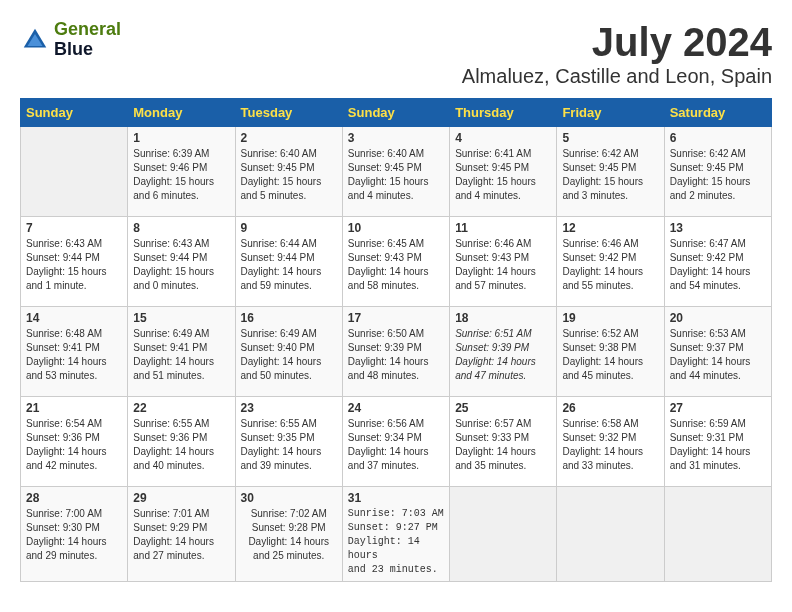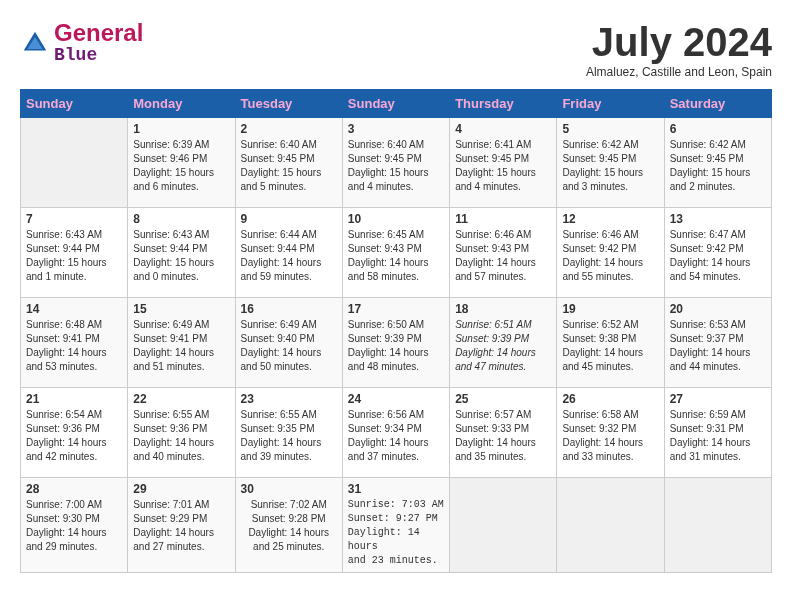--- a/index.html
+++ b/index.html
@@ -19,55 +19,54 @@
     .logo {
       display: flex;
       align-items: center;
     }
     .logo-text {
       display: flex;
       flex-direction: column;
       line-height: 1.1;
     }
     .logo-general {
-      font-size: 24px;
-      font-weight: bold;
-      color: #be185d;
+      font-size: 18px;
+      font-weight: bold;
+      color: #4d7c0f;
     }
     .logo-blue {
       font-size: 18px;
       font-weight: bold;
-      color: #701a75;
-      font-family: Liberation Mono, monospace;
+      color: #0f172a;
     }
     .logo-icon {
       width: 30px;
       height: 30px;
       margin-right: 4px;
     }
     .title-block {
       text-align: right;
     }
     .month-year {
       font-size: 40px;
       font-weight: bold;
       color: #333;
     }
     .location {
-      font-size: 12px;
+      font-size: 20px;
       color: #333;
     }
     table {
       width: 100%;
       border-collapse: collapse;
       table-layout: fixed;
     }
     thead tr th {
       background-color: #1a5fa8;
-      color: #f9a8d4;
+      color: #fde047;
       font-size: 13px;
       font-weight: bold;
       text-align: left;
       padding: 6px 5px;
       border: 1px solid #1a5fa8;
     }
     tbody tr td {
       border: 1px solid #ccc;
       vertical-align: top;
       padding: 4px 5px;

